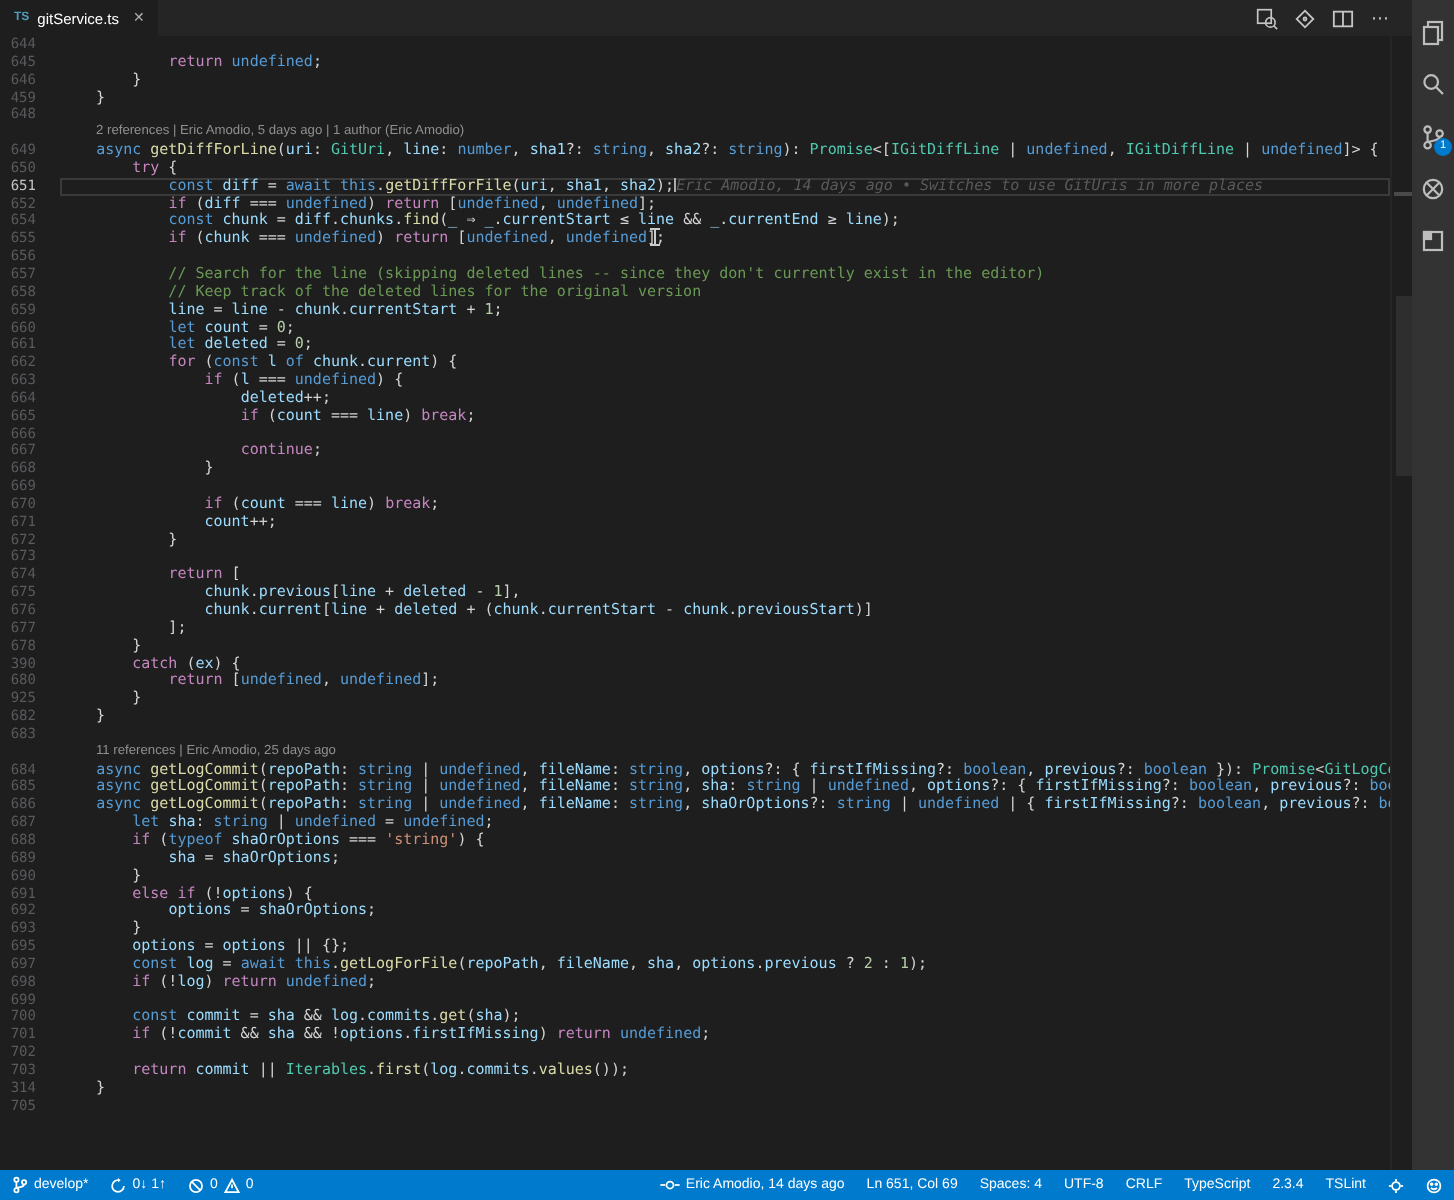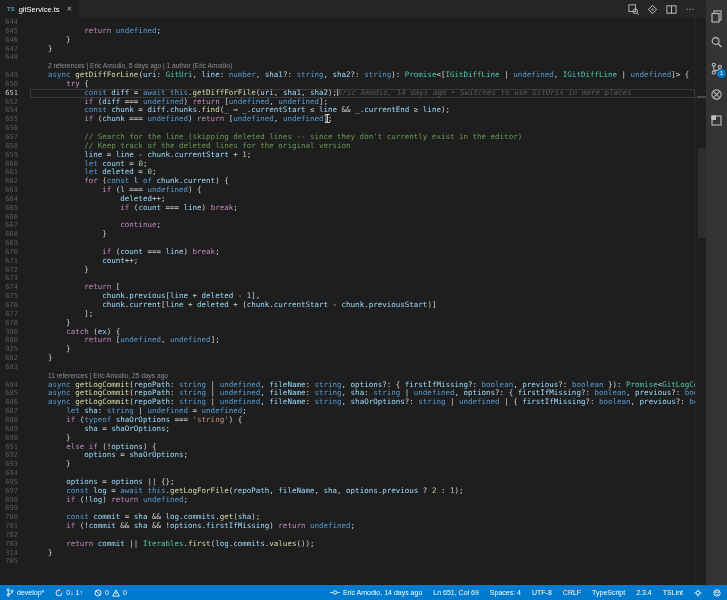--- a/index.html
+++ b/index.html
@@ -111,21 +111,21 @@
       </span>
       <span class="act more-glyph">⋯</span>
     </div>
   </div>
 
   <div class="editor">
     <div>
         <div class="row"><span class="ln">644</span><span class="code"></span></div>
         <div class="row"><span class="ln">645</span><span class="code"><span class="tk-pl">            </span><span class="tk-ct">return</span><span class="tk-pl"> </span><span class="tk-kw">undefined</span><span class="tk-pl">;</span></span></div>
         <div class="row"><span class="ln">646</span><span class="code"><span class="tk-pl">        }</span></span></div>
-        <div class="row"><span class="ln">647</span><span class="code"><span class="tk-pl">    }</span></span></div>
+        <div class="row"><span class="ln">459</span><span class="code"><span class="tk-pl">    }</span></span></div>
         <div class="row"><span class="ln">648</span><span class="code"></span></div>
         <div class="row"><span class="ln"></span><span class="code lens">2 references | Eric Amodio, 5 days ago | 1 author (Eric Amodio)</span></div>
         <div class="row"><span class="ln">649</span><span class="code"><span class="tk-pl">    </span><span class="tk-kw">async</span><span class="tk-pl"> </span><span class="tk-fn">getDiffForLine</span><span class="tk-pl">(</span><span class="tk-vr">uri</span><span class="tk-pl">: </span><span class="tk-ty">GitUri</span><span class="tk-pl">, </span><span class="tk-vr">line</span><span class="tk-pl">: </span><span class="tk-kw">number</span><span class="tk-pl">, </span><span class="tk-vr">sha1</span><span class="tk-pl">?: </span><span class="tk-kw">string</span><span class="tk-pl">, </span><span class="tk-vr">sha2</span><span class="tk-pl">?: </span><span class="tk-kw">string</span><span class="tk-pl">): </span><span class="tk-ty">Promise</span><span class="tk-pl">&lt;[</span><span class="tk-ty">IGitDiffLine</span><span class="tk-pl"> | </span><span class="tk-kw">undefined</span><span class="tk-pl">, </span><span class="tk-ty">IGitDiffLine</span><span class="tk-pl"> | </span><span class="tk-kw">undefined</span><span class="tk-pl">]&gt; {</span></span></div>
         <div class="row"><span class="ln">650</span><span class="code"><span class="tk-pl">        </span><span class="tk-ct">try</span><span class="tk-pl"> {</span></span></div>
         <div class="row active"><span class="ln active">651</span><span class="code"><span class="tk-pl">            </span><span class="tk-kw">const</span><span class="tk-pl"> </span><span class="tk-vr">diff</span><span class="tk-pl"> = </span><span class="tk-kw">await</span><span class="tk-pl"> </span><span class="tk-kw">this</span><span class="tk-pl">.</span><span class="tk-fn">getDiffForFile</span><span class="tk-pl">(</span><span class="tk-vr">uri</span><span class="tk-pl">, </span><span class="tk-vr">sha1</span><span class="tk-pl">, </span><span class="tk-vr">sha2</span><span class="tk-pl">);</span><span class="cursor"></span><span class="blame">Eric Amodio, 14 days ago • Switches to use GitUris in more places</span></span></div>
         <div class="row"><span class="ln">652</span><span class="code"><span class="tk-pl">            </span><span class="tk-ct">if</span><span class="tk-pl"> (</span><span class="tk-vr">diff</span><span class="tk-pl"> === </span><span class="tk-kw">undefined</span><span class="tk-pl">) </span><span class="tk-ct">return</span><span class="tk-pl"> [</span><span class="tk-kw">undefined</span><span class="tk-pl">, </span><span class="tk-kw">undefined</span><span class="tk-pl">];</span></span></div>
         <div class="row"><span class="ln">654</span><span class="code"><span class="tk-pl">            </span><span class="tk-kw">const</span><span class="tk-pl"> </span><span class="tk-vr">chunk</span><span class="tk-pl"> = </span><span class="tk-vr">diff</span><span class="tk-pl">.</span><span class="tk-vr">chunks</span><span class="tk-pl">.</span><span class="tk-fn">find</span><span class="tk-pl">(</span><span class="tk-vr">_</span><span class="tk-pl"> ⇒ </span><span class="tk-vr">_</span><span class="tk-pl">.</span><span class="tk-vr">currentStart</span><span class="tk-pl"> ≤ </span><span class="tk-vr">line</span><span class="tk-pl"> &amp;&amp; </span><span class="tk-vr">_</span><span class="tk-pl">.</span><span class="tk-vr">currentEnd</span><span class="tk-pl"> ≥ </span><span class="tk-vr">line</span><span class="tk-pl">);</span></span></div>
         <div class="row"><span class="ln">655</span><span class="code"><span class="tk-pl">            </span><span class="tk-ct">if</span><span class="tk-pl"> (</span><span class="tk-vr">chunk</span><span class="tk-pl"> === </span><span class="tk-kw">undefined</span><span class="tk-pl">) </span><span class="tk-ct">return</span><span class="tk-pl"> [</span><span class="tk-kw">undefined</span><span class="tk-pl">, </span><span class="tk-kw">undefined</span><span class="tk-pl">];</span></span></div>
         <div class="row"><span class="ln">656</span><span class="code"></span></div>
         <div class="row"><span class="ln">657</span><span class="code"><span class="tk-cm">            // Search for the line (skipping deleted lines -- since they don't currently exist in the editor)</span></span></div>
@@ -159,21 +159,20 @@
         <div class="row"><span class="ln">684</span><span class="code"><span class="tk-pl">    </span><span class="tk-kw">async</span><span class="tk-pl"> </span><span class="tk-fn">getLogCommit</span><span class="tk-pl">(</span><span class="tk-vr">repoPath</span><span class="tk-pl">: </span><span class="tk-kw">string</span><span class="tk-pl"> | </span><span class="tk-kw">undefined</span><span class="tk-pl">, </span><span class="tk-vr">fileName</span><span class="tk-pl">: </span><span class="tk-kw">string</span><span class="tk-pl">, </span><span class="tk-vr">options</span><span class="tk-pl">?: { </span><span class="tk-vr">firstIfMissing</span><span class="tk-pl">?: </span><span class="tk-kw">boolean</span><span class="tk-pl">, </span><span class="tk-vr">previous</span><span class="tk-pl">?: </span><span class="tk-kw">boolean</span><span class="tk-pl"> }): </span><span class="tk-ty">Promise</span><span class="tk-pl">&lt;</span><span class="tk-ty">GitLogCommit</span></span></div>
         <div class="row"><span class="ln">685</span><span class="code"><span class="tk-pl">    </span><span class="tk-kw">async</span><span class="tk-pl"> </span><span class="tk-fn">getLogCommit</span><span class="tk-pl">(</span><span class="tk-vr">repoPath</span><span class="tk-pl">: </span><span class="tk-kw">string</span><span class="tk-pl"> | </span><span class="tk-kw">undefined</span><span class="tk-pl">, </span><span class="tk-vr">fileName</span><span class="tk-pl">: </span><span class="tk-kw">string</span><span class="tk-pl">, </span><span class="tk-vr">sha</span><span class="tk-pl">: </span><span class="tk-kw">string</span><span class="tk-pl"> | </span><span class="tk-kw">undefined</span><span class="tk-pl">, </span><span class="tk-vr">options</span><span class="tk-pl">?: { </span><span class="tk-vr">firstIfMissing</span><span class="tk-pl">?: </span><span class="tk-kw">boolean</span><span class="tk-pl">, </span><span class="tk-vr">previous</span><span class="tk-pl">?: </span><span class="tk-kw">boolean</span></span></div>
         <div class="row"><span class="ln">686</span><span class="code"><span class="tk-pl">    </span><span class="tk-kw">async</span><span class="tk-pl"> </span><span class="tk-fn">getLogCommit</span><span class="tk-pl">(</span><span class="tk-vr">repoPath</span><span class="tk-pl">: </span><span class="tk-kw">string</span><span class="tk-pl"> | </span><span class="tk-kw">undefined</span><span class="tk-pl">, </span><span class="tk-vr">fileName</span><span class="tk-pl">: </span><span class="tk-kw">string</span><span class="tk-pl">, </span><span class="tk-vr">shaOrOptions</span><span class="tk-pl">?: </span><span class="tk-kw">string</span><span class="tk-pl"> | </span><span class="tk-kw">undefined</span><span class="tk-pl"> | { </span><span class="tk-vr">firstIfMissing</span><span class="tk-pl">?: </span><span class="tk-kw">boolean</span><span class="tk-pl">, </span><span class="tk-vr">previous</span><span class="tk-pl">?: </span><span class="tk-kw">boolean</span></span></div>
         <div class="row"><span class="ln">687</span><span class="code"><span class="tk-pl">        </span><span class="tk-kw">let</span><span class="tk-pl"> </span><span class="tk-vr">sha</span><span class="tk-pl">: </span><span class="tk-kw">string</span><span class="tk-pl"> | </span><span class="tk-kw">undefined</span><span class="tk-pl"> = </span><span class="tk-kw">undefined</span><span class="tk-pl">;</span></span></div>
         <div class="row"><span class="ln">688</span><span class="code"><span class="tk-pl">        </span><span class="tk-ct">if</span><span class="tk-pl"> (</span><span class="tk-kw">typeof</span><span class="tk-pl"> </span><span class="tk-vr">shaOrOptions</span><span class="tk-pl"> === </span><span class="tk-st">'string'</span><span class="tk-pl">) {</span></span></div>
         <div class="row"><span class="ln">689</span><span class="code"><span class="tk-pl">            </span><span class="tk-vr">sha</span><span class="tk-pl"> = </span><span class="tk-vr">shaOrOptions</span><span class="tk-pl">;</span></span></div>
         <div class="row"><span class="ln">690</span><span class="code"><span class="tk-pl">        }</span></span></div>
         <div class="row"><span class="ln">691</span><span class="code"><span class="tk-pl">        </span><span class="tk-ct">else</span><span class="tk-pl"> </span><span class="tk-ct">if</span><span class="tk-pl"> (!</span><span class="tk-vr">options</span><span class="tk-pl">) {</span></span></div>
         <div class="row"><span class="ln">692</span><span class="code"><span class="tk-pl">            </span><span class="tk-vr">options</span><span class="tk-pl"> = </span><span class="tk-vr">shaOrOptions</span><span class="tk-pl">;</span></span></div>
         <div class="row"><span class="ln">693</span><span class="code"><span class="tk-pl">        }</span></span></div>
-        <div class="row"><span class="ln">694</span><span class="code"></span></div>
         <div class="row"><span class="ln">695</span><span class="code"><span class="tk-pl">        </span><span class="tk-vr">options</span><span class="tk-pl"> = </span><span class="tk-vr">options</span><span class="tk-pl"> || {};</span></span></div>
         <div class="row"><span class="ln">697</span><span class="code"><span class="tk-pl">        </span><span class="tk-kw">const</span><span class="tk-pl"> </span><span class="tk-vr">log</span><span class="tk-pl"> = </span><span class="tk-kw">await</span><span class="tk-pl"> </span><span class="tk-kw">this</span><span class="tk-pl">.</span><span class="tk-fn">getLogForFile</span><span class="tk-pl">(</span><span class="tk-vr">repoPath</span><span class="tk-pl">, </span><span class="tk-vr">fileName</span><span class="tk-pl">, </span><span class="tk-vr">sha</span><span class="tk-pl">, </span><span class="tk-vr">options</span><span class="tk-pl">.</span><span class="tk-vr">previous</span><span class="tk-pl"> ? </span><span class="tk-nm">2</span><span class="tk-pl"> : </span><span class="tk-nm">1</span><span class="tk-pl">);</span></span></div>
         <div class="row"><span class="ln">698</span><span class="code"><span class="tk-pl">        </span><span class="tk-ct">if</span><span class="tk-pl"> (!</span><span class="tk-vr">log</span><span class="tk-pl">) </span><span class="tk-ct">return</span><span class="tk-pl"> </span><span class="tk-kw">undefined</span><span class="tk-pl">;</span></span></div>
         <div class="row"><span class="ln">699</span><span class="code"></span></div>
         <div class="row"><span class="ln">700</span><span class="code"><span class="tk-pl">        </span><span class="tk-kw">const</span><span class="tk-pl"> </span><span class="tk-vr">commit</span><span class="tk-pl"> = </span><span class="tk-vr">sha</span><span class="tk-pl"> &amp;&amp; </span><span class="tk-vr">log</span><span class="tk-pl">.</span><span class="tk-vr">commits</span><span class="tk-pl">.</span><span class="tk-fn">get</span><span class="tk-pl">(</span><span class="tk-vr">sha</span><span class="tk-pl">);</span></span></div>
         <div class="row"><span class="ln">701</span><span class="code"><span class="tk-pl">        </span><span class="tk-ct">if</span><span class="tk-pl"> (!</span><span class="tk-vr">commit</span><span class="tk-pl"> &amp;&amp; </span><span class="tk-vr">sha</span><span class="tk-pl"> &amp;&amp; !</span><span class="tk-vr">options</span><span class="tk-pl">.</span><span class="tk-vr">firstIfMissing</span><span class="tk-pl">) </span><span class="tk-ct">return</span><span class="tk-pl"> </span><span class="tk-kw">undefined</span><span class="tk-pl">;</span></span></div>
         <div class="row"><span class="ln">702</span><span class="code"></span></div>
         <div class="row"><span class="ln">703</span><span class="code"><span class="tk-pl">        </span><span class="tk-ct">return</span><span class="tk-pl"> </span><span class="tk-vr">commit</span><span class="tk-pl"> || </span><span class="tk-ty">Iterables</span><span class="tk-pl">.</span><span class="tk-fn">first</span><span class="tk-pl">(</span><span class="tk-vr">log</span><span class="tk-pl">.</span><span class="tk-vr">commits</span><span class="tk-pl">.</span><span class="tk-fn">values</span><span class="tk-pl">());</span></span></div>
         <div class="row"><span class="ln">314</span><span class="code"><span class="tk-pl">    }</span></span></div>
         <div class="row"><span class="ln">705</span><span class="code"></span></div>

